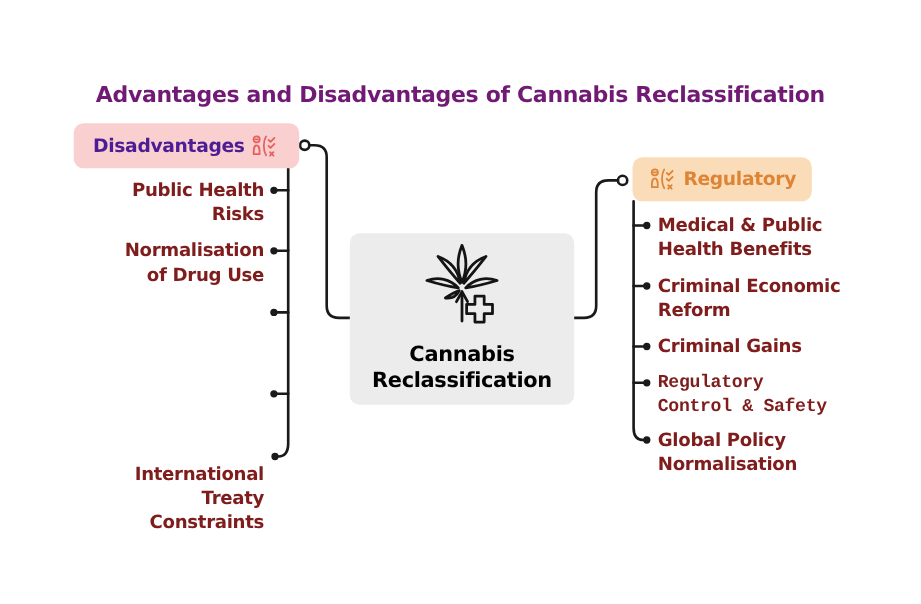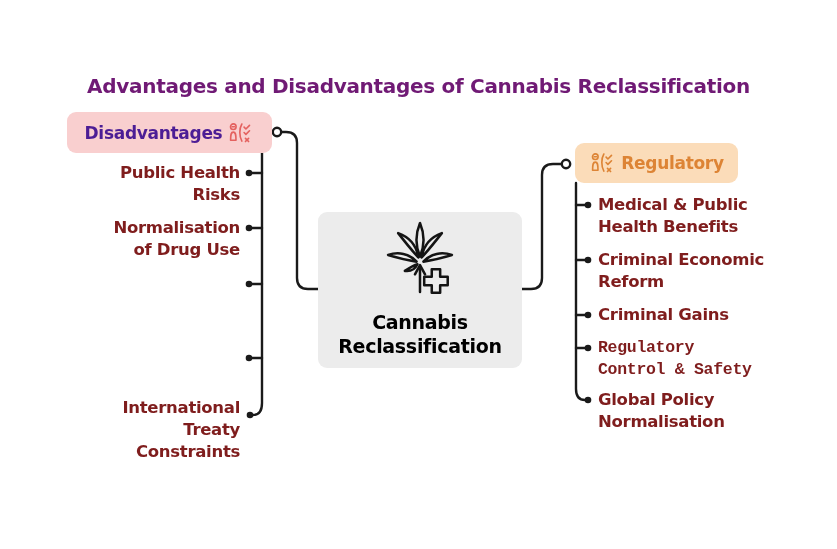--- a/index.html
+++ b/index.html
@@ -32,21 +32,21 @@
   .center-label{
     margin-top:8px;text-align:center;font-size:19px;line-height:24px;
     font-weight:bold;color:#000000;white-space:pre-line;letter-spacing:-0.3px;
   }
   .item{
     position:absolute;font-size:16.5px;line-height:22px;font-weight:bold;
     color:#7f1d1d;white-space:pre-line;letter-spacing:-0.3px;
   }
   .d-item{right:597px;text-align:right;}
   .a-item{left:598px;text-align:left;}
-  .d1{top:162px;} .d2{top:217px;} .d3{top:273px;} .d4{top:347px;} .d5{top:397px;margin-left:40px;}
+  .d1{top:162px;} .d2{top:217px;} .d3{top:273px;} .d4{top:347px;} .d5{top:420px;margin-left:40px;}
   .a1{top:194px;} .a2{top:249px;} .a3{top:304px;} .a4{top:337px;font-family:Liberation Mono, monospace;} .a5{top:389px;}
 </style>
 </head>
 <body>
 
 <div class="canvas">
 
   <svg class="connectors" width="837" height="549" viewBox="0 0 837 549">
     <g fill="none" stroke="#1a1a1a" stroke-width="2.4" stroke-linecap="round" stroke-linejoin="round">
 

